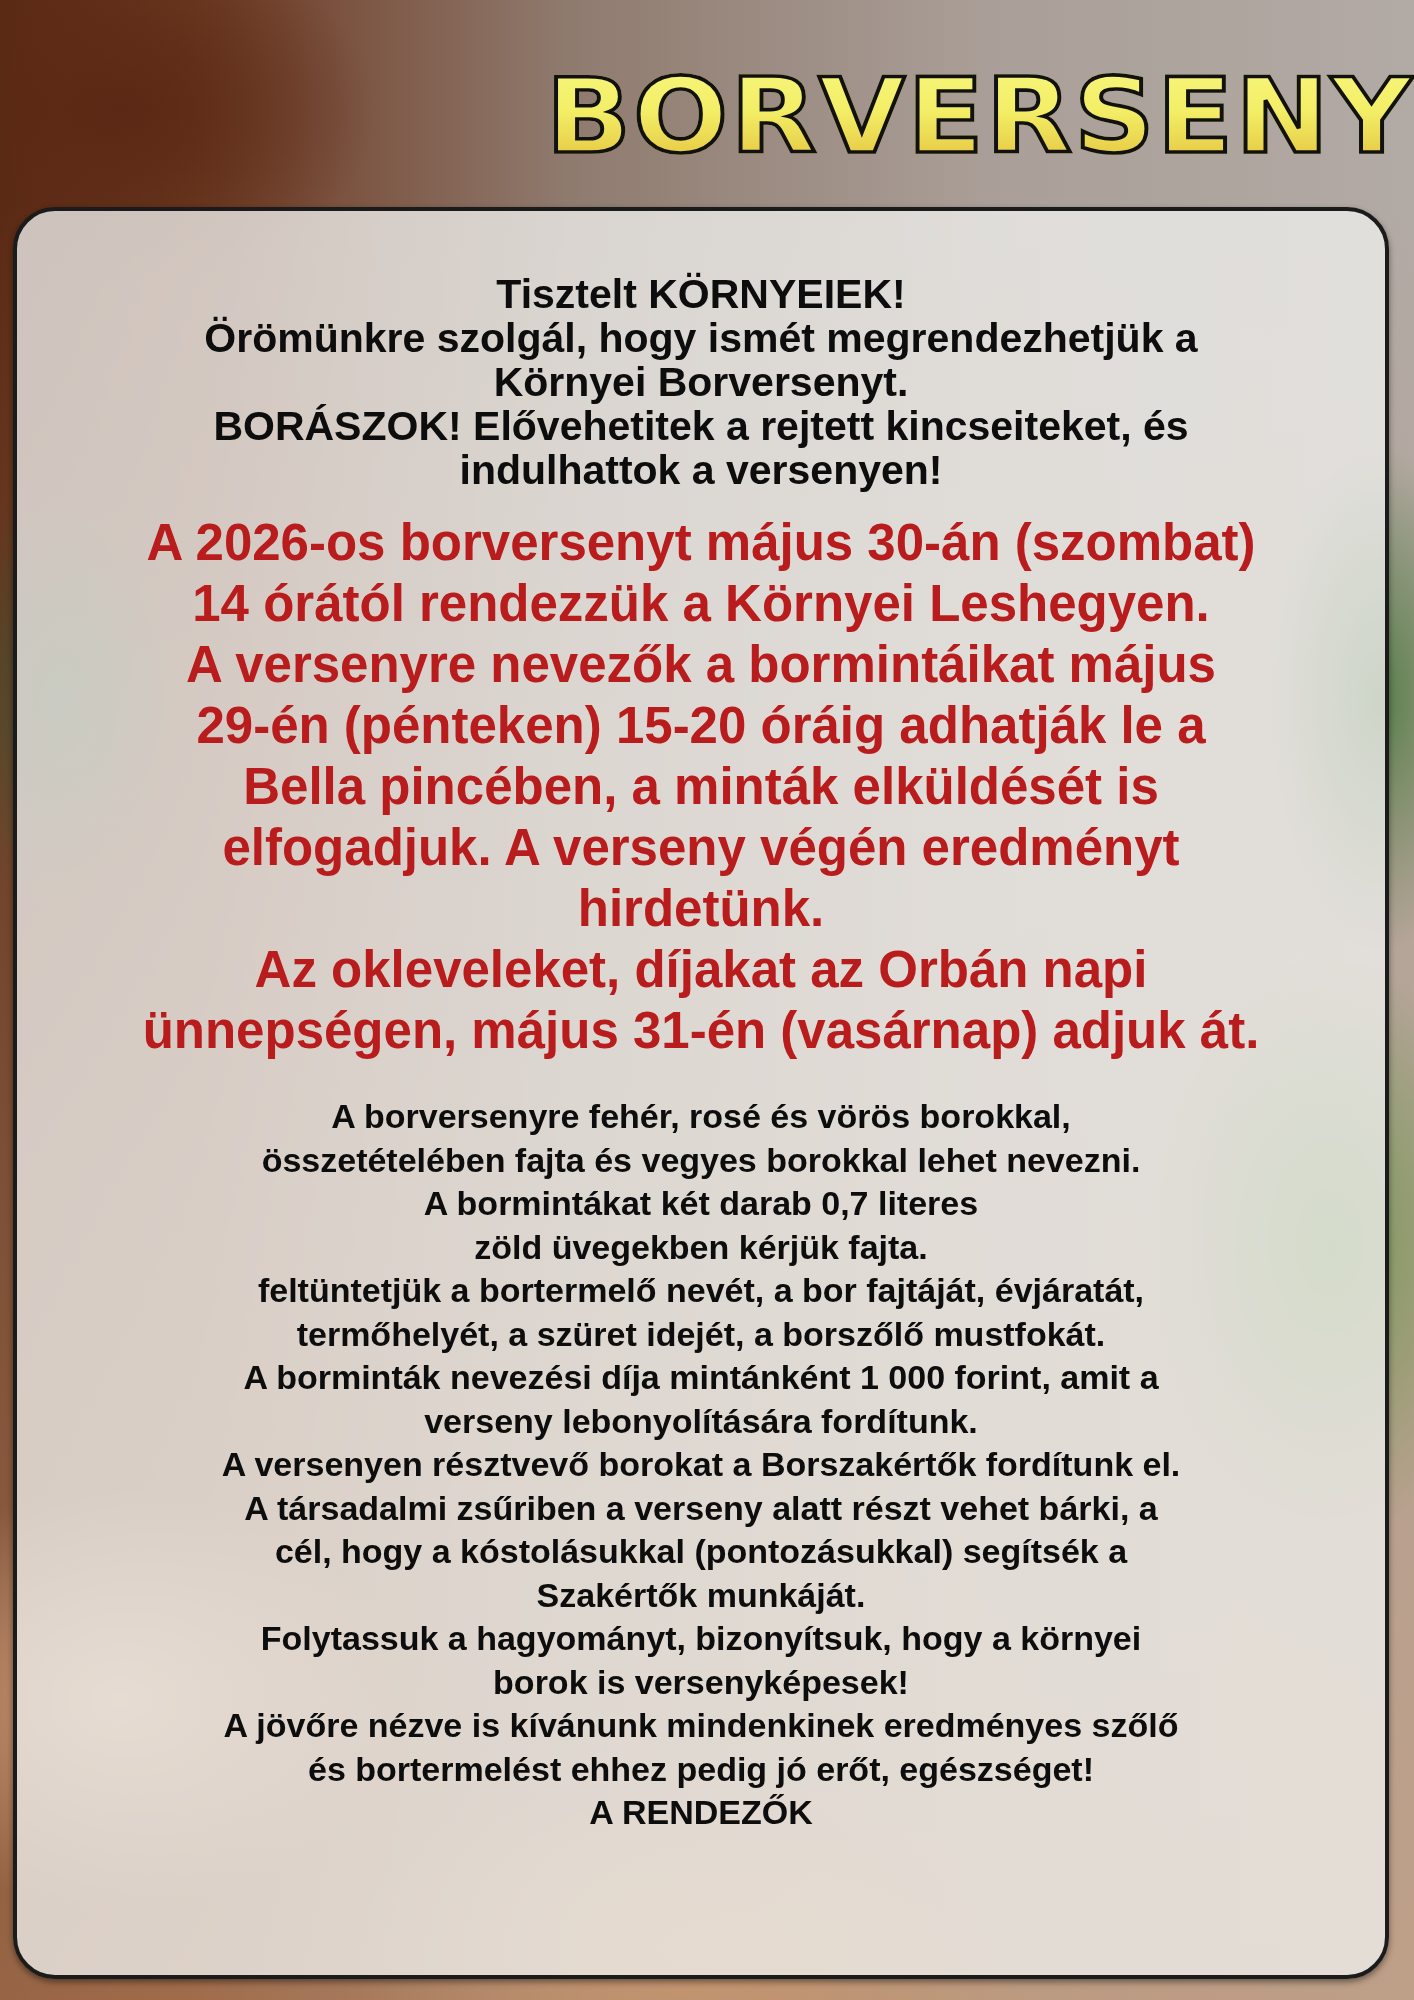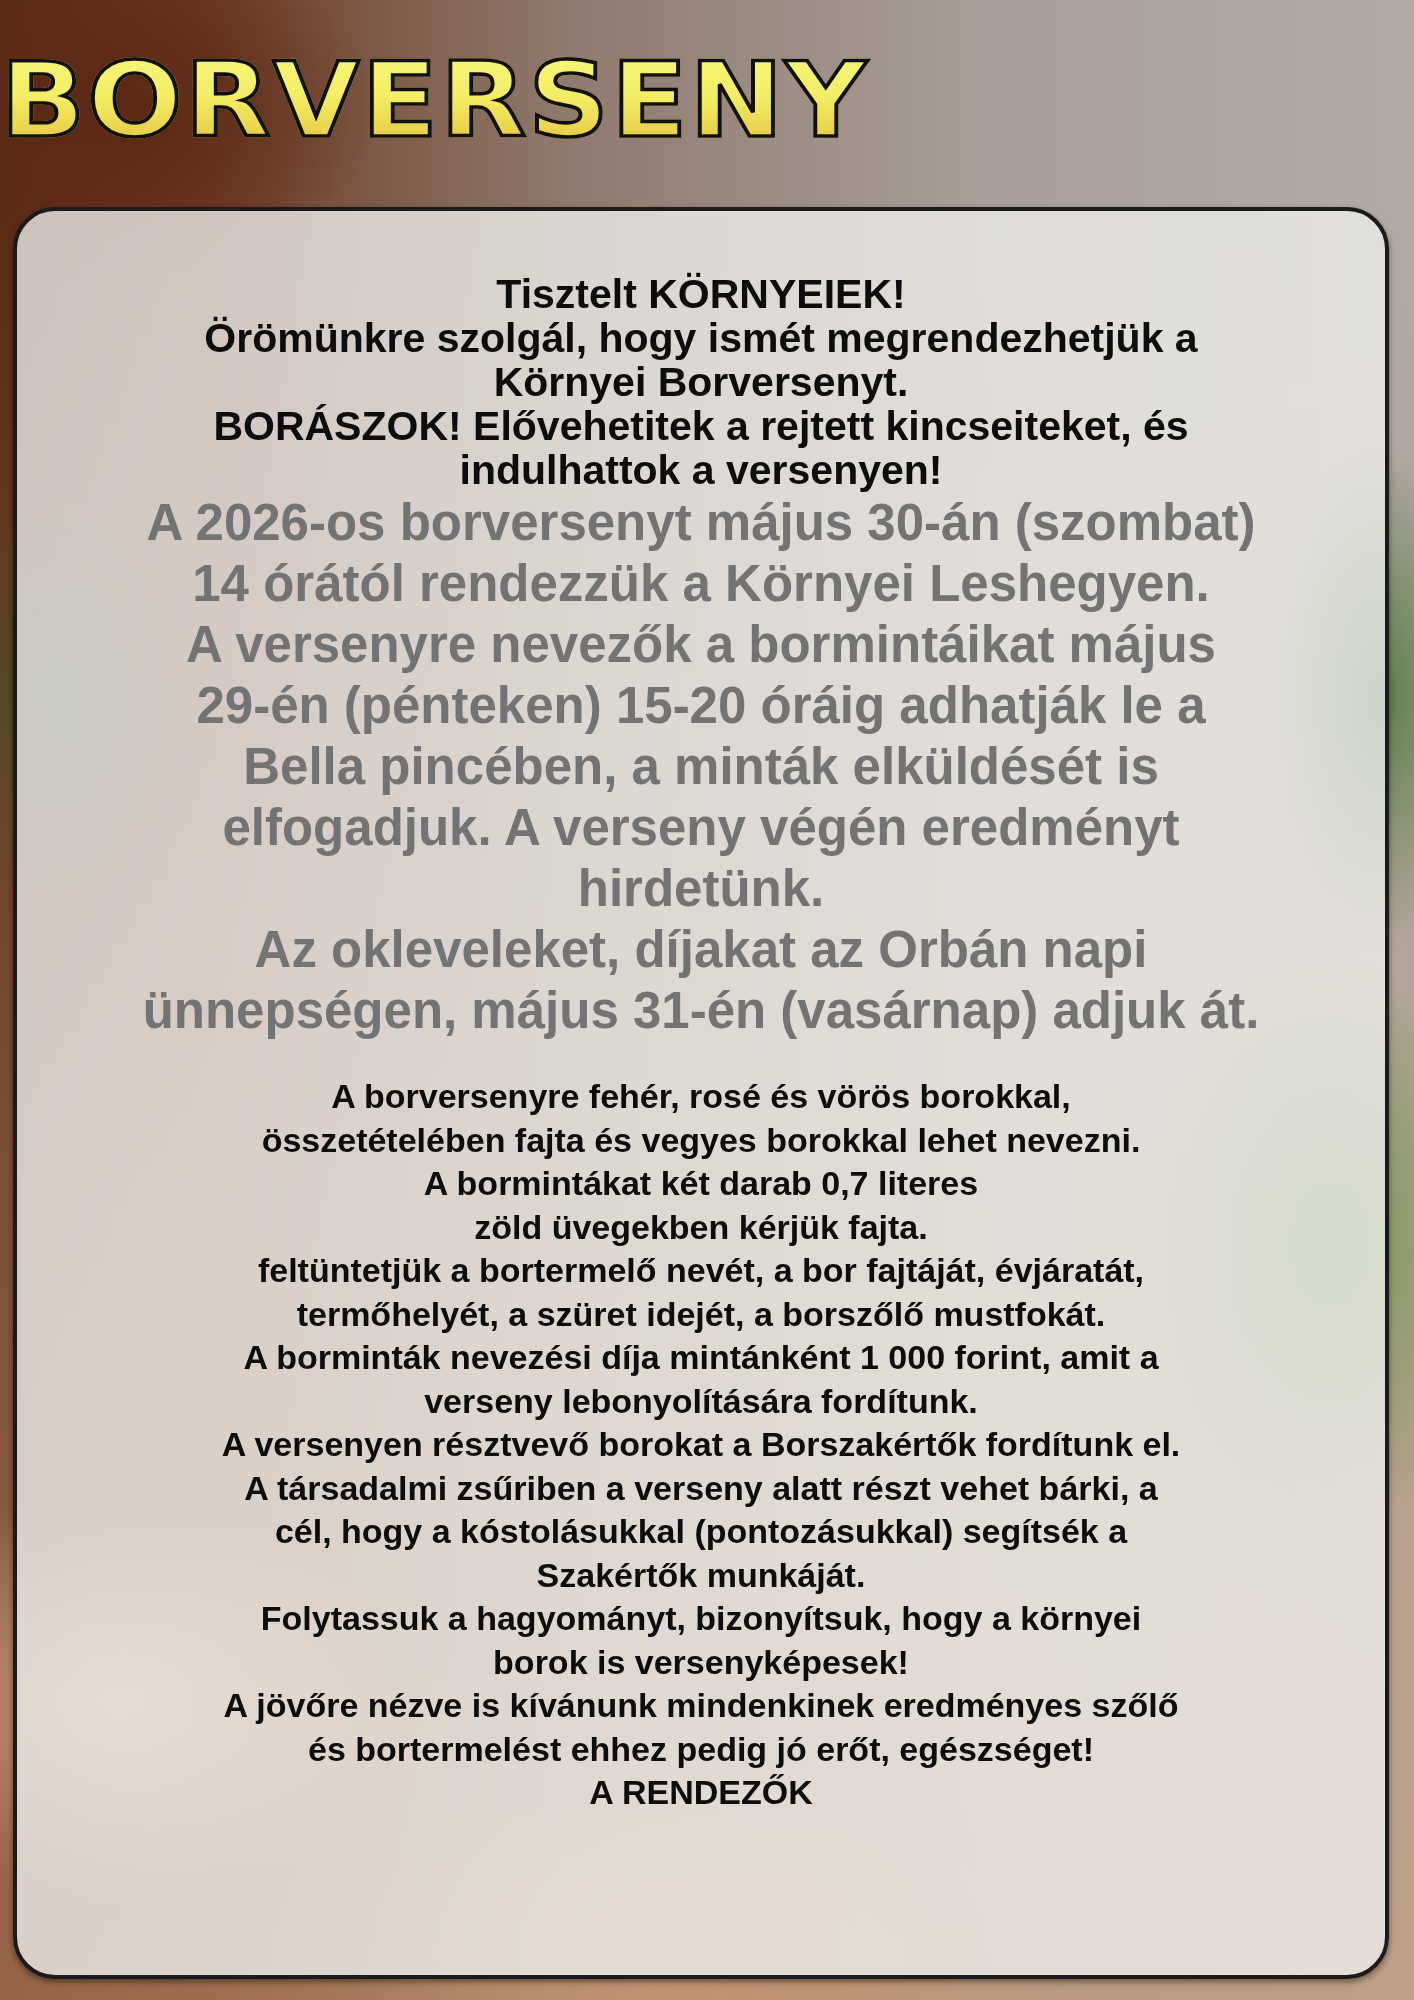--- a/index.html
+++ b/index.html
@@ -28,24 +28,24 @@
     }
     .bg-lower {
       position: absolute;
       left: 0; right: 0; top: 200px; bottom: 0;
       background:
         linear-gradient(180deg, rgba(120,90,70,0) 0%, rgba(190,150,120,0.35) 55%, rgba(200,150,110,0.55) 100%);
     }
     
     .title-wrap {
       position: absolute;
-      top: 44px;
+      top: 60px;
       left: 0;
       width: 1414px;
-      text-align: left;
+      text-align: right;
     }
     .title {
       display: inline-block;
       font-family: "DejaVu Sans", "Liberation Sans", sans-serif;
       font-weight: 900;
       font-size: 112px;
       line-height: 1;
       letter-spacing: 2px;
       color: #f2ea5e;
       background: linear-gradient(180deg, #f7f67c 0%, #f3ee66 45%, #e4c23e 100%);
@@ -77,24 +77,25 @@
       text-align: center;
     }
     .intro {
       margin-top: 49px;
       font-weight: bold;
       font-size: 41px;
       line-height: 44px;
       color: #0d0d0d;
     }
     .highlight {
+      margin-top: 20px;
       font-weight: bold;
       font-size: 51px;
       line-height: 61px;
-      color: #737373;
+      color: #b91c1c;
     }
     .details {
       margin-top: 34px;
       font-weight: bold;
       font-size: 34px;
       line-height: 43.5px;
       color: #0d0d0d;
     }
     .line {
       display: block;

